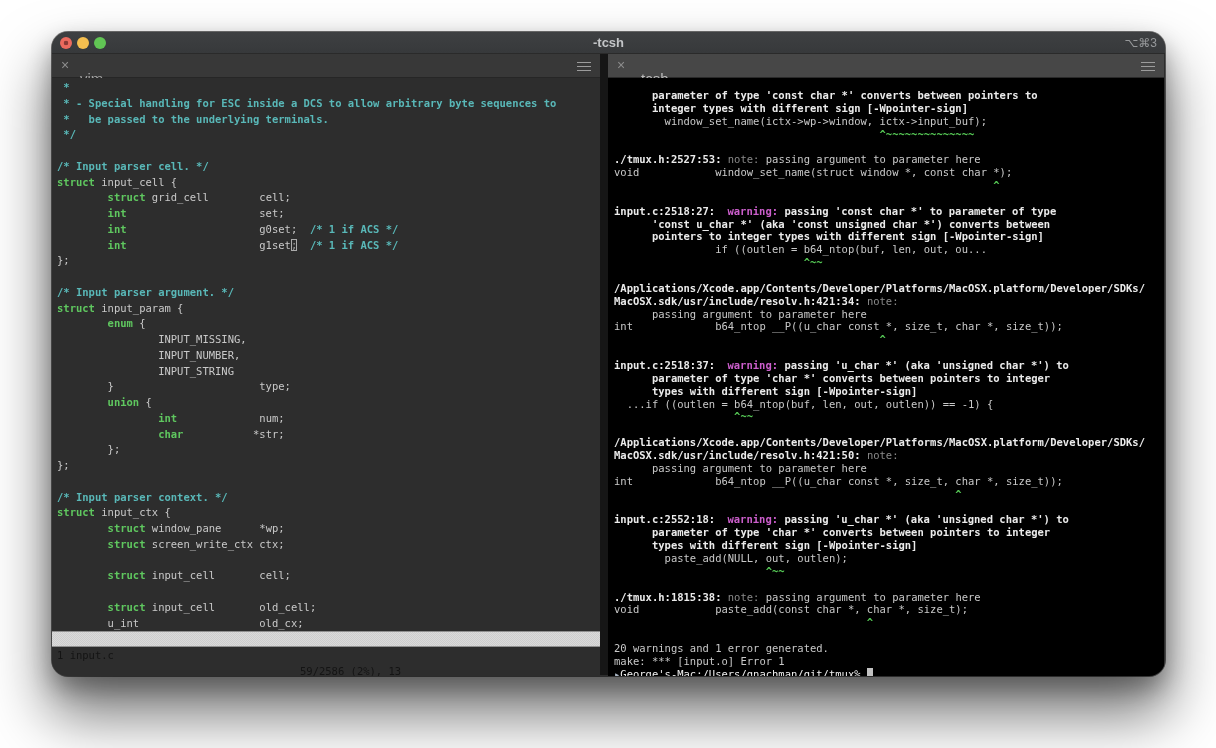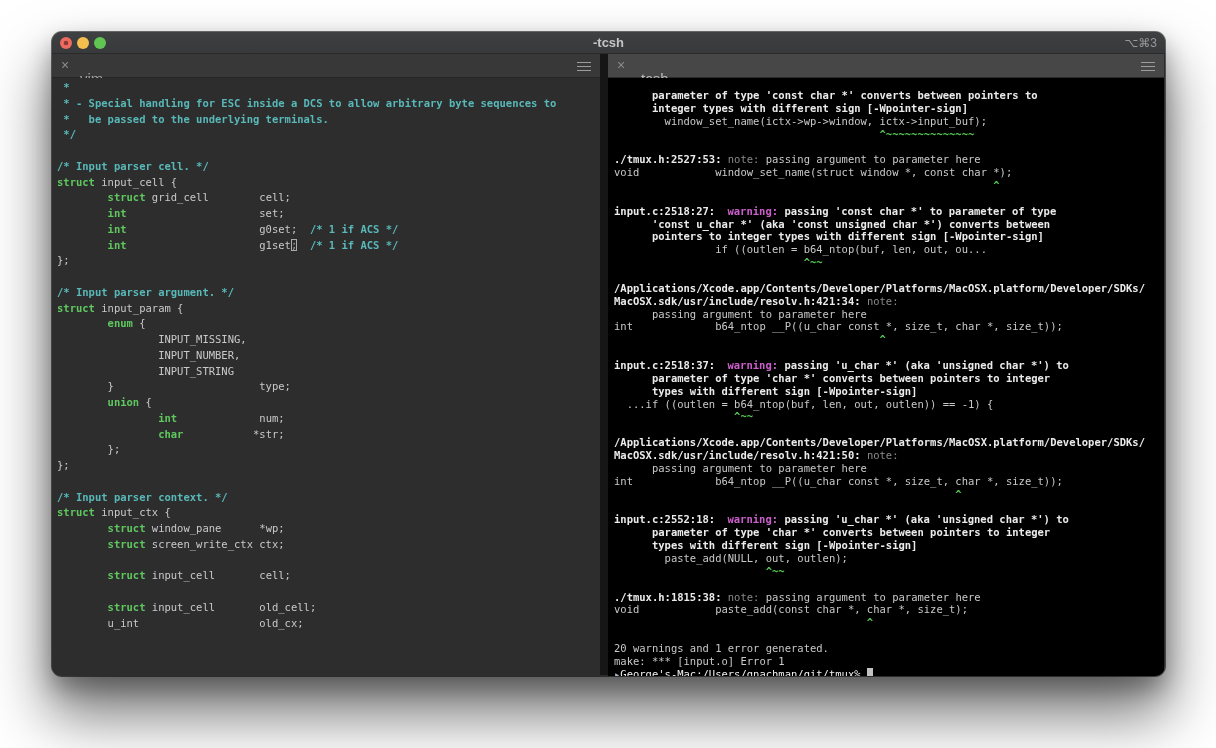--- a/index.html
+++ b/index.html
@@ -1,19 +1,19 @@
 <!DOCTYPE html>
 <html><head>
 <meta charset="utf-8">
 <style>
   html,body{margin:0;padding:0;background:#ffffff;width:1216px;height:748px;overflow:hidden;}
   *{box-sizing:border-box;}
   .window{
     position:absolute;left:52px;top:32px;width:1113px;height:644px;
-    border-radius:10px;overflow:hidden;background:#2d2d2d;
+    border-radius:16px;overflow:hidden;background:#2d2d2d;
     box-shadow:0 36px 58px 4px rgba(0,0,0,0.52), 0 12px 24px rgba(0,0,0,0.32), 0 0 0 1px rgba(0,0,0,0.55);
     font-family:"Liberation Sans", sans-serif;
   }
   .titlebar{
     position:relative;height:22px;background:linear-gradient(#3e4042,#37393b);
     border-bottom:1px solid #2a2a2a;
   }
   .lights{position:absolute;left:8px;top:5px;display:flex;gap:5px;}
   .light{width:12px;height:12px;border-radius:50%;}
   .light.red{background:radial-gradient(circle at 50% 50%, #8d3a36 0 2px, #ec6a5e 2.6px);}
@@ -86,20 +86,25 @@
   <div class="wbody">
 
     <div class="pane left">
       <div class="tabbar inactive">
         <span class="tabclose">×</span>
         <span class="tabtitle">vim</span>
         <span class="burger"></span>
       </div>
       <div class="term vim">
         <pre class="buffer"><div class="tl"><span class="c"> *</span></div><div class="tl"><span class="c"> * - Special handling for ESC inside a DCS to allow arbitrary byte sequences to</span></div><div class="tl"><span class="c"> *   be passed to the underlying terminals.</span></div><div class="tl"><span class="c"> */</span></div><div class="tl">&nbsp;</div><div class="tl"><span class="c">/* Input parser cell. */</span></div><div class="tl"><span class="k">struct</span><span class="d"> input_cell {</span></div><div class="tl"><span class="d">        </span><span class="k">struct</span><span class="d"> grid_cell</span><span class="d">        cell;</span></div><div class="tl"><span class="d">        </span><span class="k">int</span><span class="d">                     set;</span></div><div class="tl"><span class="d">        </span><span class="k">int</span><span class="d">                     g0set;</span><span class="c">  /* 1 if ACS */</span></div><div class="tl"><span class="d">        </span><span class="k">int</span><span class="d">                     g1set</span><span class="hc">;</span><span class="c">  /* 1 if ACS */</span></div><div class="tl"><span class="d">};</span></div><div class="tl">&nbsp;</div><div class="tl"><span class="c">/* Input parser argument. */</span></div><div class="tl"><span class="k">struct</span><span class="d"> input_param {</span></div><div class="tl"><span class="d">        </span><span class="k">enum</span><span class="d"> {</span></div><div class="tl"><span class="d">                INPUT_MISSING,</span></div><div class="tl"><span class="d">                INPUT_NUMBER,</span></div><div class="tl"><span class="d">                INPUT_STRING</span></div><div class="tl"><span class="d">        }</span><span class="d">                       type;</span></div><div class="tl"><span class="d">        </span><span class="k">union</span><span class="d"> {</span></div><div class="tl"><span class="d">                </span><span class="k">int</span><span class="d">             num;</span></div><div class="tl"><span class="d">                </span><span class="k">char</span><span class="d">           *str;</span></div><div class="tl"><span class="d">        };</span></div><div class="tl"><span class="d">};</span></div><div class="tl">&nbsp;</div><div class="tl"><span class="c">/* Input parser context. */</span></div><div class="tl"><span class="k">struct</span><span class="d"> input_ctx {</span></div><div class="tl"><span class="d">        </span><span class="k">struct</span><span class="d"> window_pane</span><span class="d">      *wp;</span></div><div class="tl"><span class="d">        </span><span class="k">struct</span><span class="d"> screen_write_ctx ctx;</span></div><div class="tl">&nbsp;</div><div class="tl"><span class="d">        </span><span class="k">struct</span><span class="d"> input_cell</span><span class="d">       cell;</span></div><div class="tl">&nbsp;</div><div class="tl"><span class="d">        </span><span class="k">struct</span><span class="d"> input_cell</span><span class="d">       old_cell;</span></div><div class="tl"><span class="d">        u_int</span><span class="d">                   old_cx;</span></div></pre>
+        <div class="statusbar">
+          <span class="sb-left">1 input.c</span>
+          <span class="sb-center">59/2586 (2%), 13</span>
+          
+        </div>
       </div>
     </div>
 
     <div class="pdivider"></div>
 
     <div class="pane right">
       <div class="tabbar active">
         <span class="tabclose">×</span>
         <span class="tabtitle">-tcsh</span>
         <span class="burger"></span>

